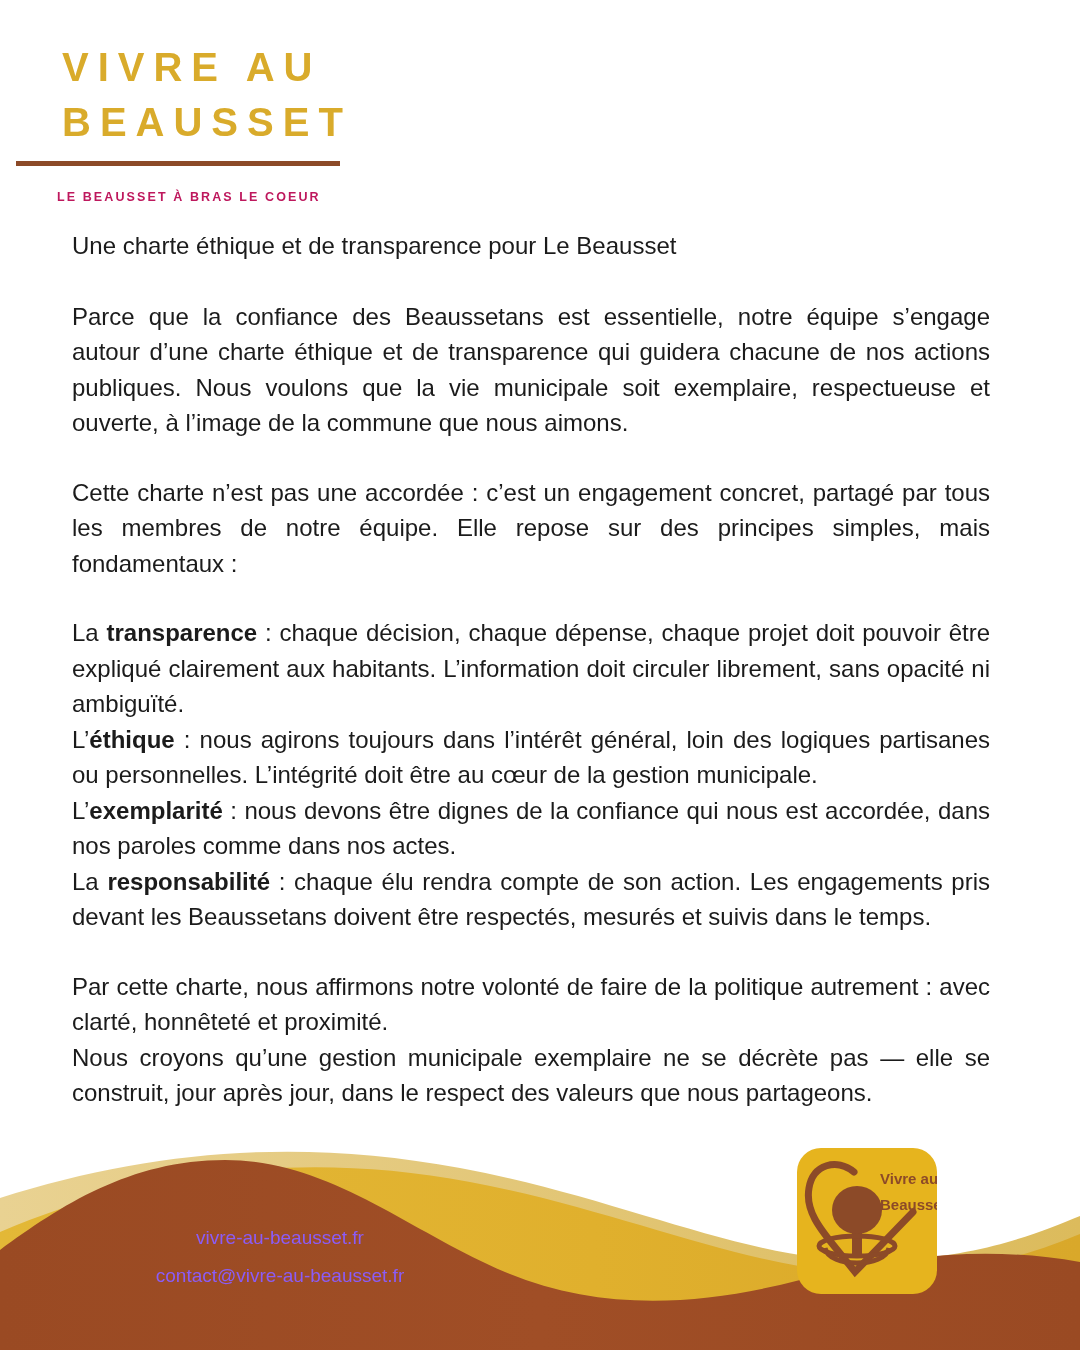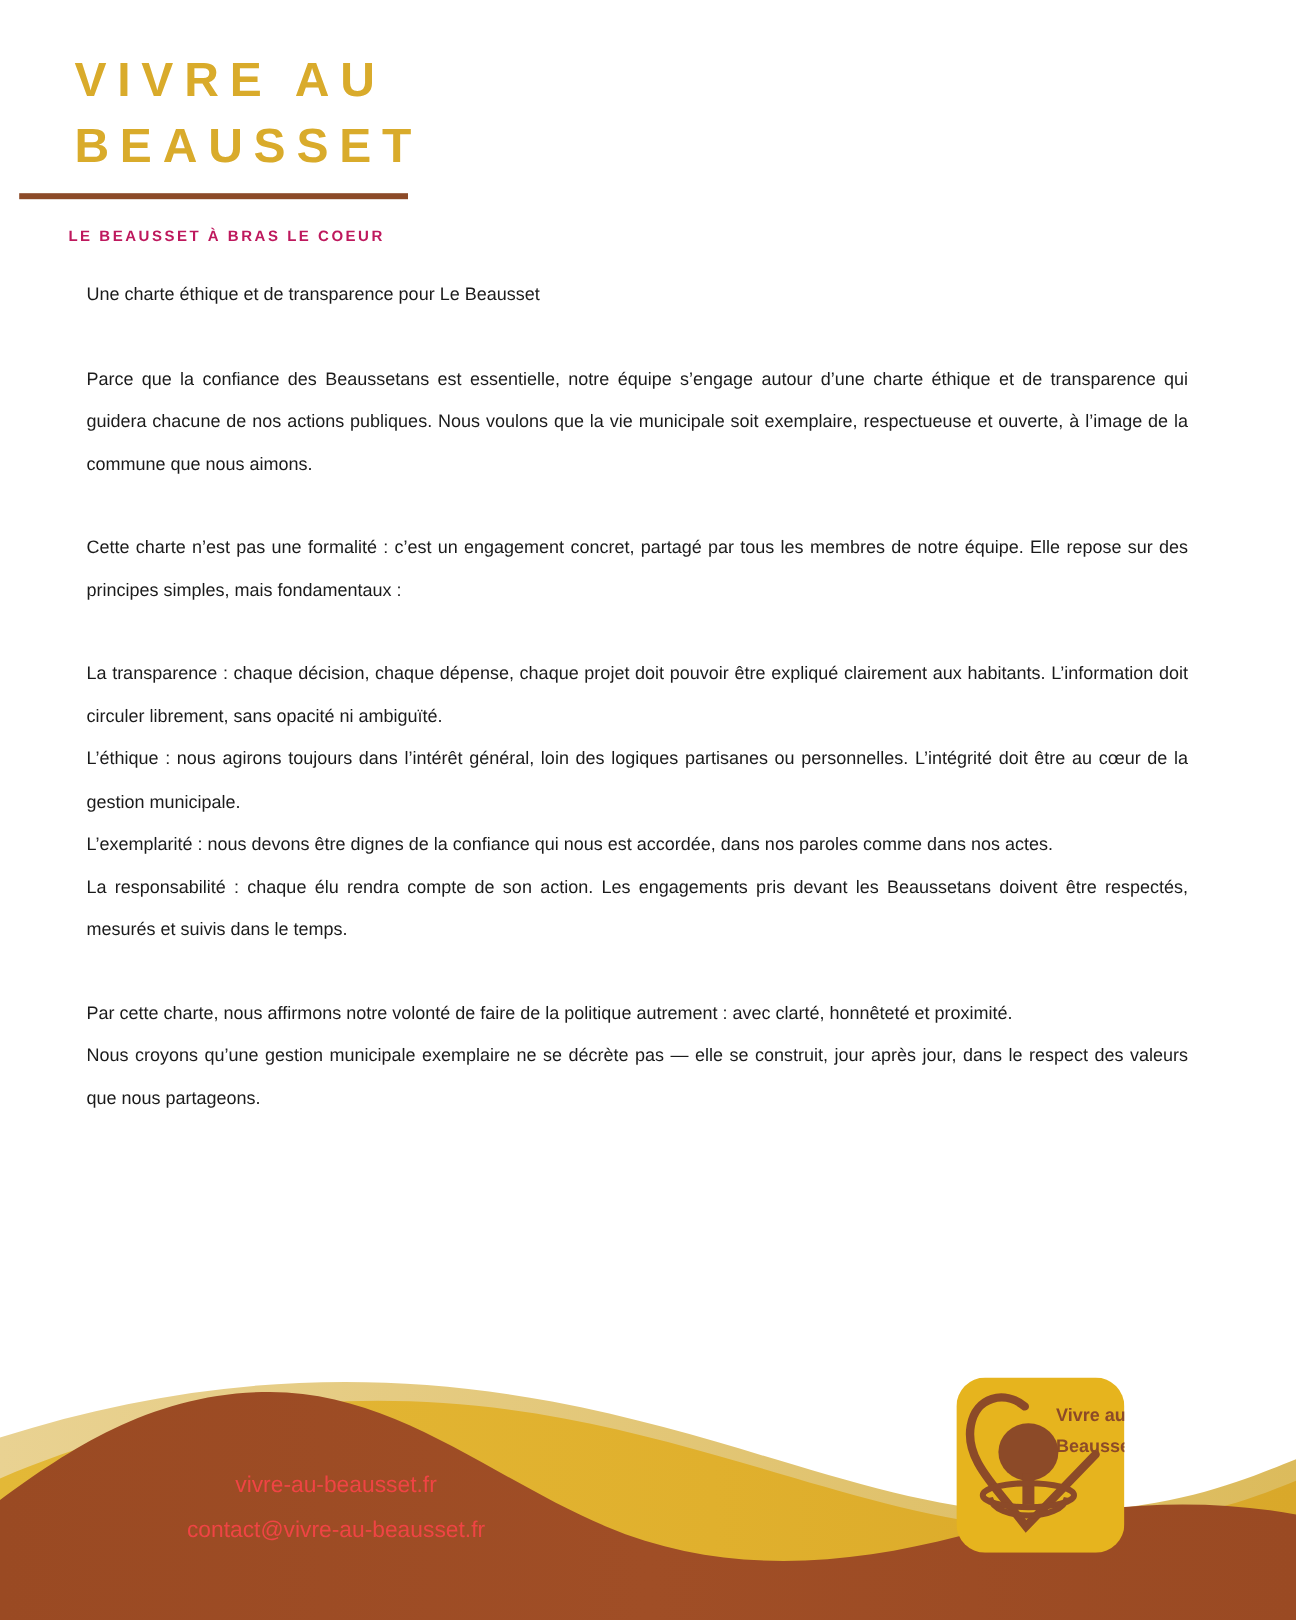--- a/index.html
+++ b/index.html
@@ -63,37 +63,37 @@
   }
 
   
   .content {
     position: absolute;
     left: 72px;
     top: 228px;
     width: 918px;
     color: #1b1b1b;
     font-family: "Liberation Sans", sans-serif;
-    font-size: 15px;
+    font-size: 24px;
     line-height: 35.5px;
   }
   .content p {
     margin: 0;
   }
   .p-justify {
     text-align: justify;
     text-justify: inter-word;
   }
   .p-left {
     text-align: left;
   }
   .spacer-lg { height: 35px; }
   .spacer-md { height: 34px; }
   .content b {
-    font-weight: 400;
+    font-weight: 700;
   }
 
   
   .footer {
     position: absolute;
     left: 0;
     bottom: 0;
     width: 1080px;
     height: 230px;
   }
@@ -101,21 +101,21 @@
     display: block;
     width: 1080px;
     height: 230px;
   }
 
   .contact-block {
     position: absolute;
     left: 0;
     bottom: 55px;
     width: 560px;
-    color: #ef4444;
+    color: #8b5cf6;
     font-size: 19px;
     line-height: 38px;
     text-align: center;
     z-index: 5;
   }
   .contact-block div {
     white-space: nowrap;
   }
 
   
@@ -148,21 +148,21 @@
   <div class="content">
 
     <p class="p-left">Une charte éthique et de transparence pour Le Beausset</p>
 
     <div class="spacer-lg"></div>
 
     <p class="p-justify">Parce que la confiance des Beaussetans est essentielle,  notre équipe s’engage autour d’une charte éthique et de transparence qui guidera chacune de nos actions publiques. Nous voulons que la vie municipale soit exemplaire, respectueuse et ouverte, à l’image de la commune que nous aimons.</p>
 
     <div class="spacer-md"></div>
 
-    <p class="p-justify">Cette charte n’est pas une formalité : c’est un engagement concret, partagé par tous les membres de notre équipe. Elle repose sur des principes simples, mais fondamentaux :</p>
+    <p class="p-justify">Cette charte n’est pas une accordée : c’est un engagement concret, partagé par tous les membres de notre équipe. Elle repose sur des principes simples, mais fondamentaux :</p>
 
     <div class="spacer-md"></div>
 
     <p class="p-justify">
       <span>La </span><b>transparence</b><span> : chaque décision, chaque dépense, chaque projet doit pouvoir être expliqué clairement aux habitants. L’information doit circuler librement, sans opacité ni ambiguïté.</span>
     </p>
 
     <p class="p-justify">
       <span>L’</span><b>éthique</b><span> : nous agirons toujours dans l’intérêt général, loin des logiques partisanes ou personnelles. L’intégrité doit être au cœur de la gestion municipale.</span>
     </p>

